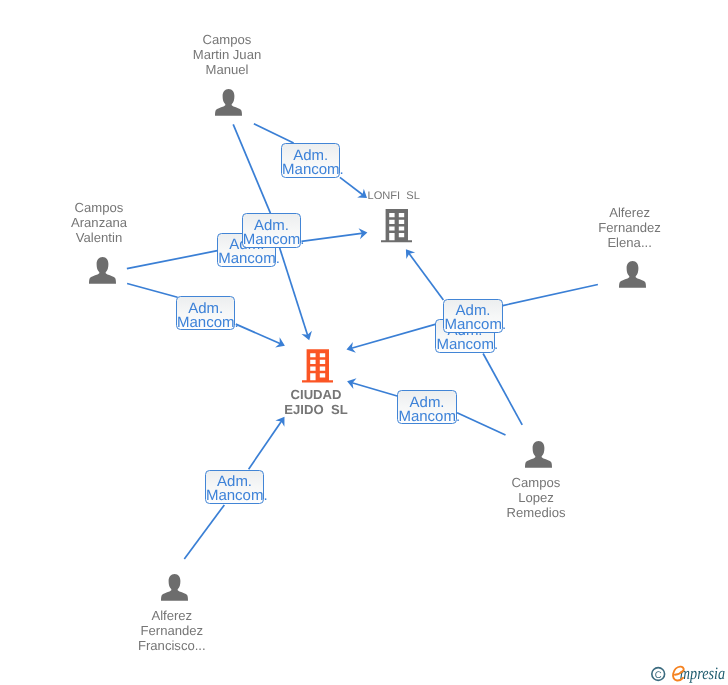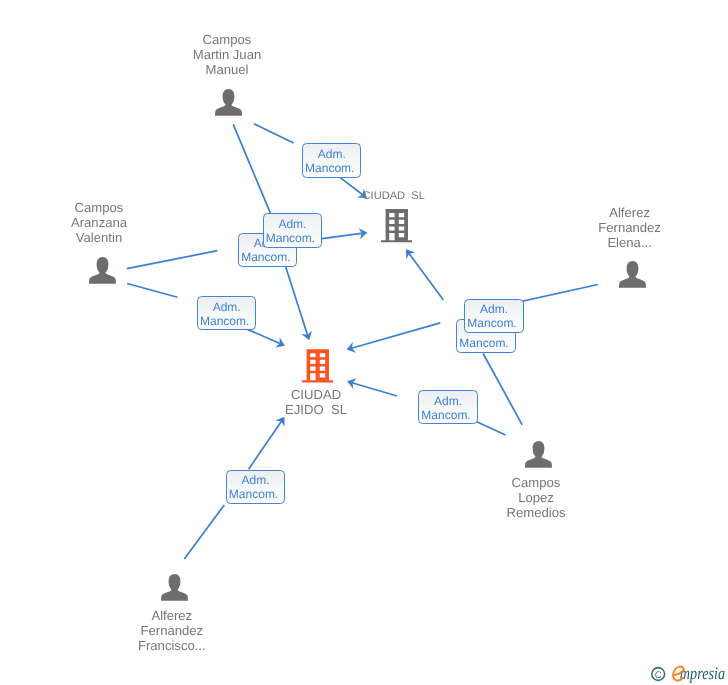--- a/index.html
+++ b/index.html
@@ -10,21 +10,21 @@
   svg#edge-layer{position:absolute;left:0;top:0;width:728px;height:685px;}
 
   .node{position:absolute;}
   .node-ico{position:absolute;line-height:0;}
   .node-cap{position:absolute;width:180px;text-align:center;color:#767676;
             font-size:13.1px;line-height:15.2px;white-space:pre;}
 
   .lbl{position:absolute;box-sizing:border-box;width:59.3px;height:34.4px;
        border:1.7px solid #4285d6;border-radius:4.5px;
        background:linear-gradient(180deg,#eceeef 0%,#f6f7f7 50%,#fdfdfd 100%);
-       color:#3d82d8;font-size:12px;text-align:center;margin-left:21px;}
+       color:#3d82d8;font-size:15px;text-align:center;}
   .lbl .l1{position:absolute;left:0;right:0;top:2.6px;}
   .lbl .l2{position:absolute;left:0;right:4px;top:16.6px;}
 
   .wm{position:absolute;left:648px;top:660px;line-height:0;}
 </style>
 </head>
 <body>
 
 <div id="stage">
 
@@ -68,35 +68,35 @@
           <path fill="#6d6d6d" d="M16.6 3.9C12.8 3.9 10.6 6.8 10.6 10.9 10.6 14.1 11.2 16.6 12.3 18.0 13.0 18.9 13.4 19.2 13.4 19.8 13.4 20.4 12.8 20.9 11.5 21.4 8.3 22.6 5.0 23.5 3.9 24.9 3.2 25.8 3.0 28.2 3.0 30.8L30.0 30.8C30.0 28.2 29.8 25.8 29.1 24.9 28.0 23.5 24.7 22.6 21.5 21.4 20.2 20.9 19.6 20.4 19.6 19.8 19.6 19.2 20.0 18.9 20.7 18.0 21.8 16.6 22.4 14.1 22.4 10.9 22.4 6.8 20.4 3.9 16.6 3.9Z"></path>
         </svg></div>
     <div class="node-cap" style="left: 0px; top: 0px;">Campos
 Aranzana
 Valentin</div>
   </div>
   <div class="node" style="left: 303.7px; top: 190.3px; width: 180px; height: 52.1px;">
     <div class="node-ico" style="left: 77.1px; top: 19.1px;"><svg width="31.4" height="33.3" viewBox="0 0 314 333">
           <path fill="#6d6d6d" fill-rule="evenodd" d="M46 0h224v312H46z M0 312h314v21H0z M82 40h54v42H82z M178 40h54v42h-54z M82 107h54v42H82z M178 107h54v42h-54z M82 174h54v42H82z M178 174h54v42h-54z M82 241h54v71H82z M178 241h54v42h-54z"></path>
         </svg></div>
-    <div class="node-cap" style="left: 0px; top: 0px; font-size: 11.1px; line-height: 12.876px;">CIUDAD  SL</div>
+    <div class="node-cap" style="left: 0px; top: 0px; font-size: 11.1px; line-height: 12.876px;">LONFI  SL</div>
   </div>
   <div class="node" style="left: 539.6px; top: 204.8px; width: 180px; height: 85.2px;">
     <div class="node-ico" style="left: 76.4px; top: 52.2px;"><svg width="32" height="32" viewBox="0 0 32 32">
           <path fill="#6d6d6d" d="M16.6 3.9C12.8 3.9 10.6 6.8 10.6 10.9 10.6 14.1 11.2 16.6 12.3 18.0 13.0 18.9 13.4 19.2 13.4 19.8 13.4 20.4 12.8 20.9 11.5 21.4 8.3 22.6 5.0 23.5 3.9 24.9 3.2 25.8 3.0 28.2 3.0 30.8L30.0 30.8C30.0 28.2 29.8 25.8 29.1 24.9 28.0 23.5 24.7 22.6 21.5 21.4 20.2 20.9 19.6 20.4 19.6 19.8 19.6 19.2 20.0 18.9 20.7 18.0 21.8 16.6 22.4 14.1 22.4 10.9 22.4 6.8 20.4 3.9 16.6 3.9Z"></path>
         </svg></div>
     <div class="node-cap" style="left: 0px; top: 0px;">Alferez
 Fernandez
 Elena...</div>
   </div>
   <div class="node" style="left: 226px; top: 349.4px; width: 180px; height: 68px;">
     <div class="node-ico" style="left: 75.9px; top: 0px;"><svg width="31.4" height="33.6" viewBox="0 0 314 333">
           <path fill="#FB5524" fill-rule="evenodd" d="M46 0h224v312H46z M0 312h314v21H0z M82 40h54v42H82z M178 40h54v42h-54z M82 107h54v42H82z M178 107h54v42h-54z M82 174h54v42H82z M178 174h54v42h-54z M82 241h54v71H82z M178 241h54v42h-54z"></path>
         </svg></div>
-    <div class="node-cap" style="left: 0px; top: 37.6px;">CIUDAD
+    <div class="node-cap" style="left: 0px; top: 37.6px; font-weight: bold;">CIUDAD
 EJIDO  SL</div>
   </div>
   <div class="node" style="left: 446px; top: 437.2px; width: 180px; height: 83px;">
     <div class="node-ico" style="left: 75.5px; top: 0px;"><svg width="32" height="32" viewBox="0 0 32 32">
           <path fill="#6d6d6d" d="M16.6 3.9C12.8 3.9 10.6 6.8 10.6 10.9 10.6 14.1 11.2 16.6 12.3 18.0 13.0 18.9 13.4 19.2 13.4 19.8 13.4 20.4 12.8 20.9 11.5 21.4 8.3 22.6 5.0 23.5 3.9 24.9 3.2 25.8 3.0 28.2 3.0 30.8L30.0 30.8C30.0 28.2 29.8 25.8 29.1 24.9 28.0 23.5 24.7 22.6 21.5 21.4 20.2 20.9 19.6 20.4 19.6 19.8 19.6 19.2 20.0 18.9 20.7 18.0 21.8 16.6 22.4 14.1 22.4 10.9 22.4 6.8 20.4 3.9 16.6 3.9Z"></path>
         </svg></div>
     <div class="node-cap" style="left: 0px; top: 37.4px;">Campos
 Lopez
 Remedios</div>
   </div>

